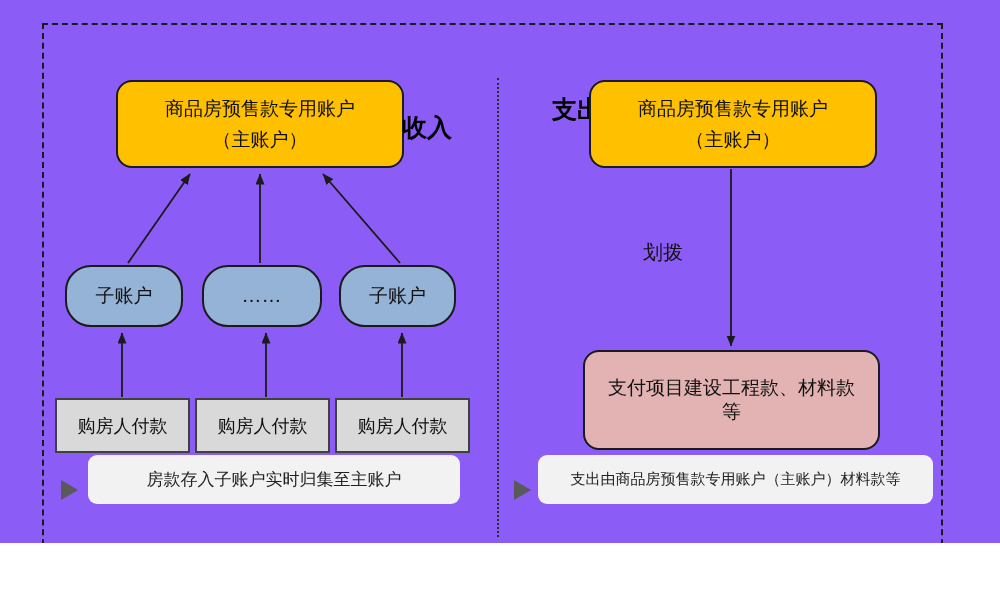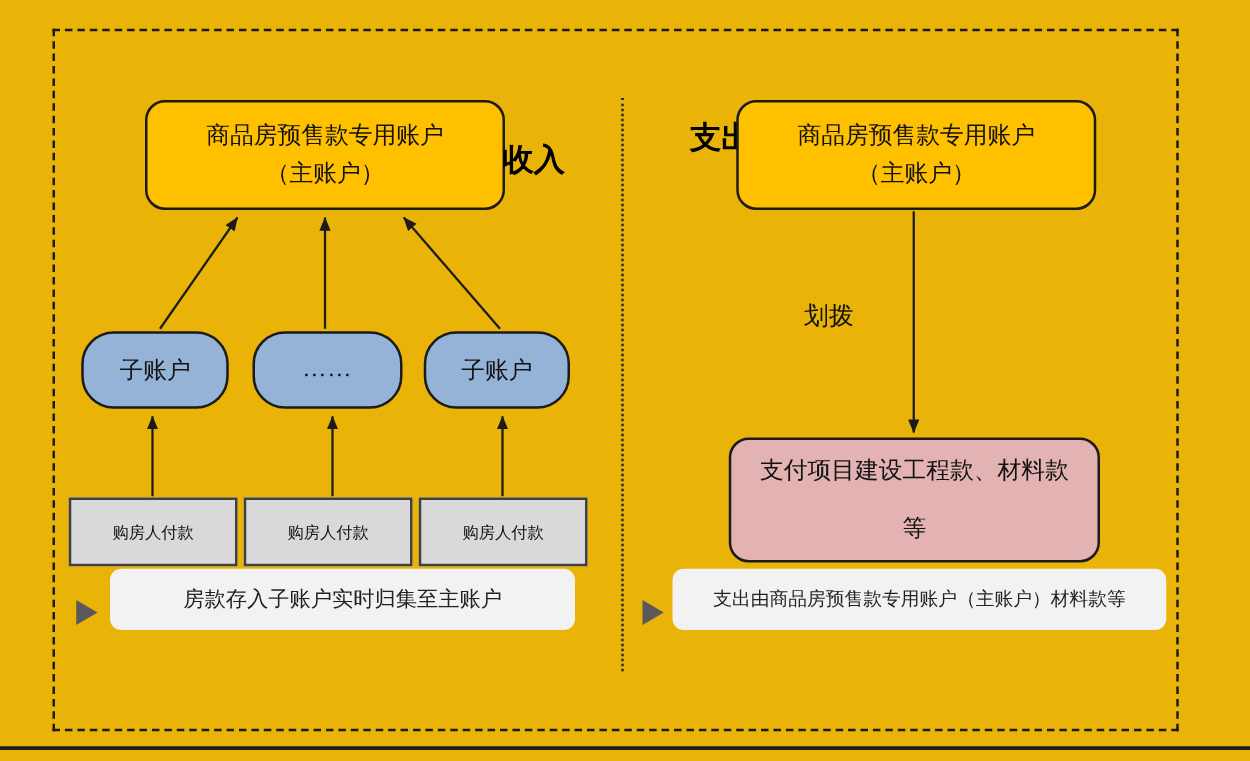--- a/index.html
+++ b/index.html
@@ -2,22 +2,22 @@
 <html style="--main-account-fill: #FFC000; --sub-account-fill: #95B3D7; --payment-fill: #E2B3B2; --payer-fill: #D9D9D9; --note-fill: #F2F2F2; --line: #1B1B1B; --pointer: #595959;"><head>
 <meta charset="utf-8">
 <style>
   html, body {
     margin: 0; padding: 0;
     background: #ffffff;
     font-family: "Liberation Serif", "DejaVu Serif", serif;
   }
   .canvas {
     position: relative;
-    width: 1000px; height: 609px;
-    background: #eab308;
+    width: 1000px; height: 543px;
+    background: #8b5cf6;
     overflow: hidden;
   }
   .outer-border {
     position: absolute;
     left: 42px; top: 23px;
     width: 901px; height: 562px;
     border: 2px dashed var(--line, #1b1b1b);
     box-sizing: border-box;
   }
   .bottom-rule {
@@ -59,32 +59,32 @@
     font-family: Liberation Serif, serif;
   }
   .pill.p1 { left: 65px;  width: 118px; }
   .pill.p2 { left: 202px; width: 120px; letter-spacing: 1px; }
   .pill.p3 { left: 339px; width: 117px; }
   .payer {
     top: 398px; height: 55px;
     background: var(--payer-fill, #D9D9D9);
     border: 2px solid #404040;
     border-radius: 0;
-    font-size: 13px;
+    font-size: 18px;
   }
   .payer.g1 { left: 55px;  width: 135px; }
   .payer.g2 { left: 195px; width: 135px; }
   .payer.g3 { left: 335px; width: 135px; }
   .payment-box {
     left: 583px; top: 350px;
     width: 297px; height: 100px;
     background: var(--payment-fill, #E2B3B2);
     border-radius: 16px;
     font-size: 19px;
-    line-height: 47px;
+    line-height: 24px;
     padding: 6px 20px;
   }
   .section-label {
     position: absolute;
     font-family: "Liberation Sans", "DejaVu Sans", sans-serif;
     font-weight: bold;
     font-size: 25px;
     color: #000;
     top: 93px;
   }

